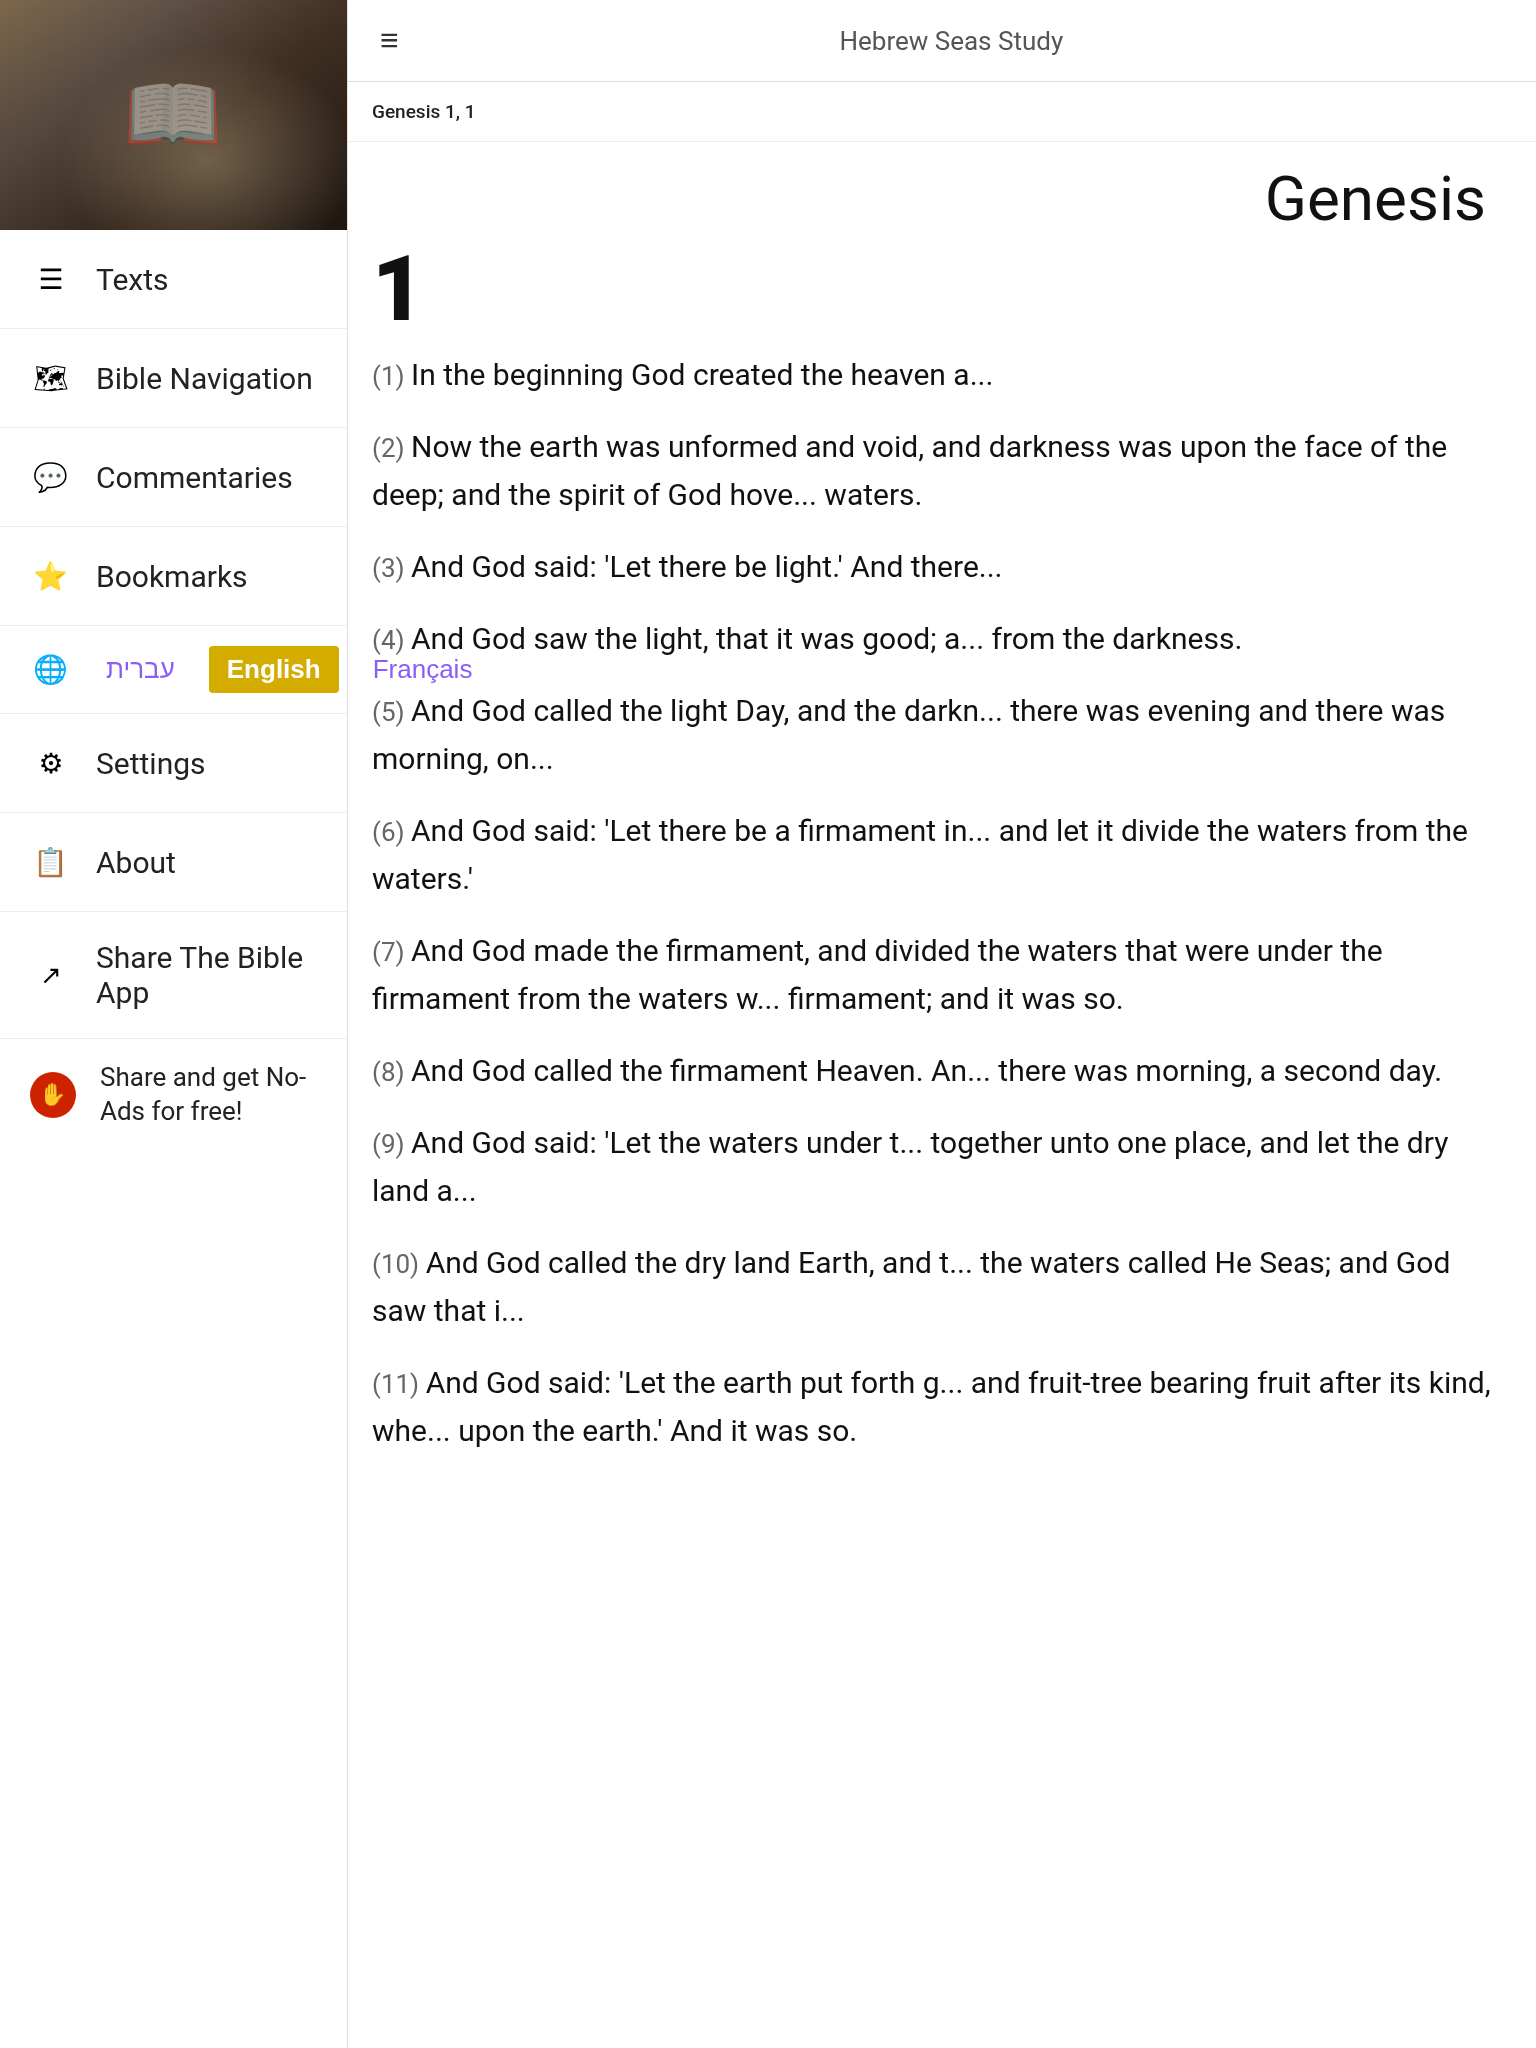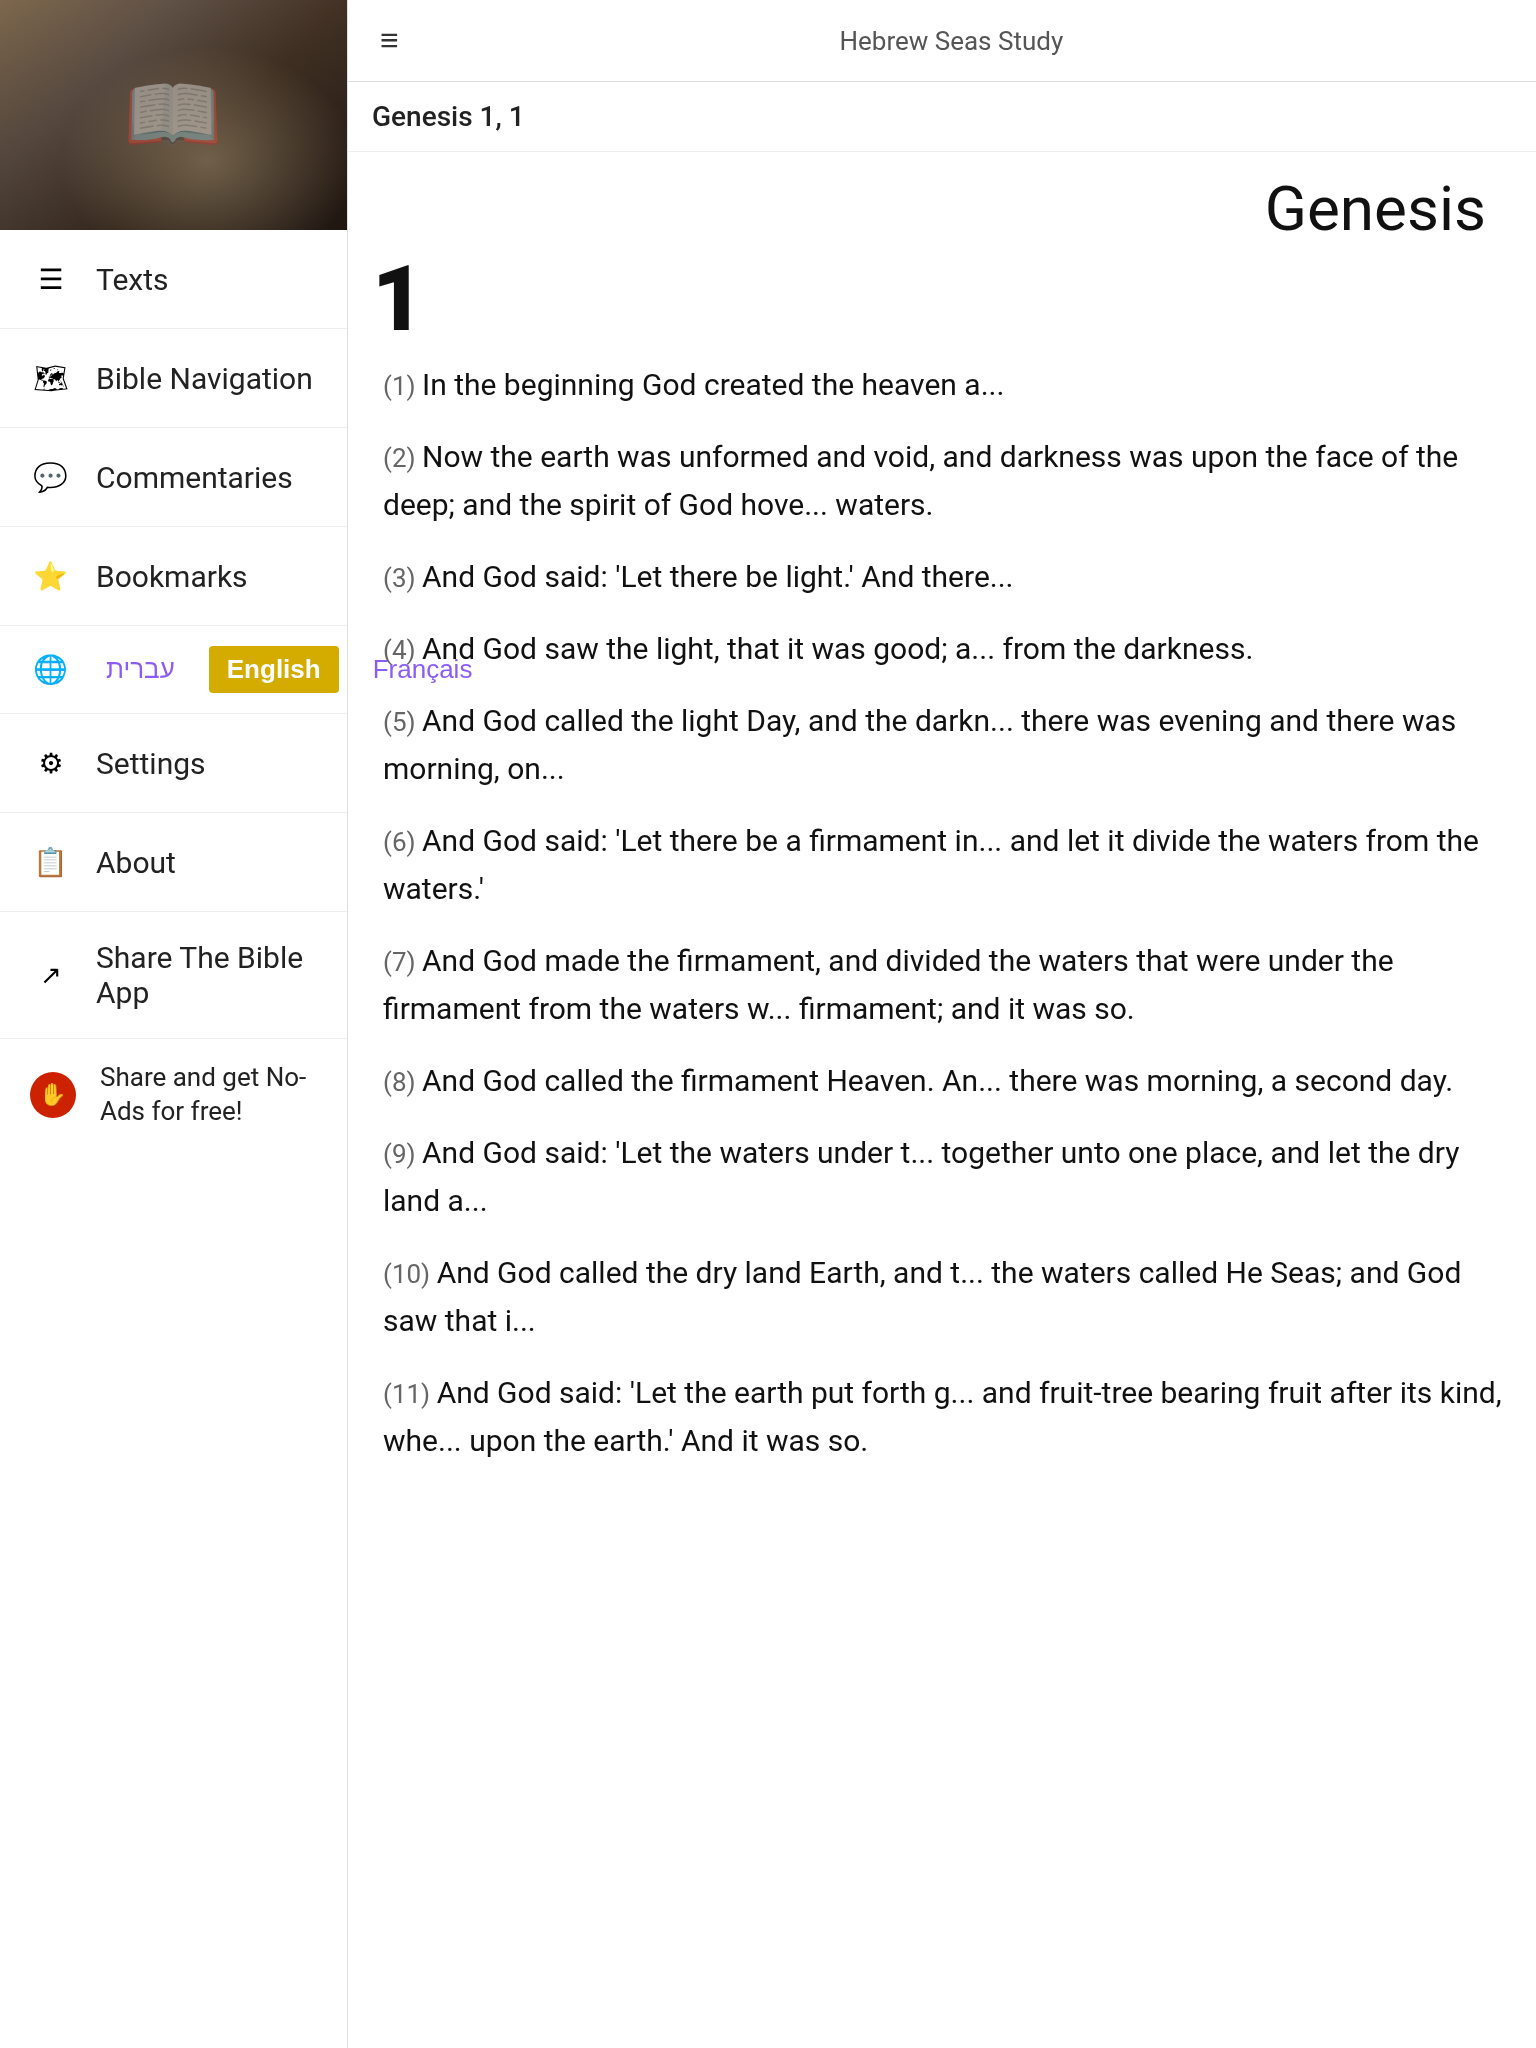--- a/index.html
+++ b/index.html
@@ -175,21 +175,21 @@
     .top-bar-title {
       font-size: 26px;
       color: #555;
       flex: 1;
       text-align: center;
       padding-right: 40px;
     }
 
     #breadcrumb {
       padding: 18px 24px;
-      font-size: 28px;
+      font-size: 19px;
       color: #222;
       font-weight: 500;
       border-bottom: 1px solid #eee;
     }
 
     #content-area {
       flex: 1;
       overflow-y: auto;
       padding: 20px 30px 20px 24px;
     }
@@ -209,21 +209,20 @@
       color: #111;
       line-height: 1;
       margin-bottom: 16px;
     }
 
     .verse {
       font-size: 30px;
       line-height: 1.6;
       color: #111;
       margin-bottom: 24px;
-      margin-left: 11px;
     }
 
     .verse-num {
       font-size: 26px;
       color: #666;
     }
   </style>
 </head>
 <body>
 

